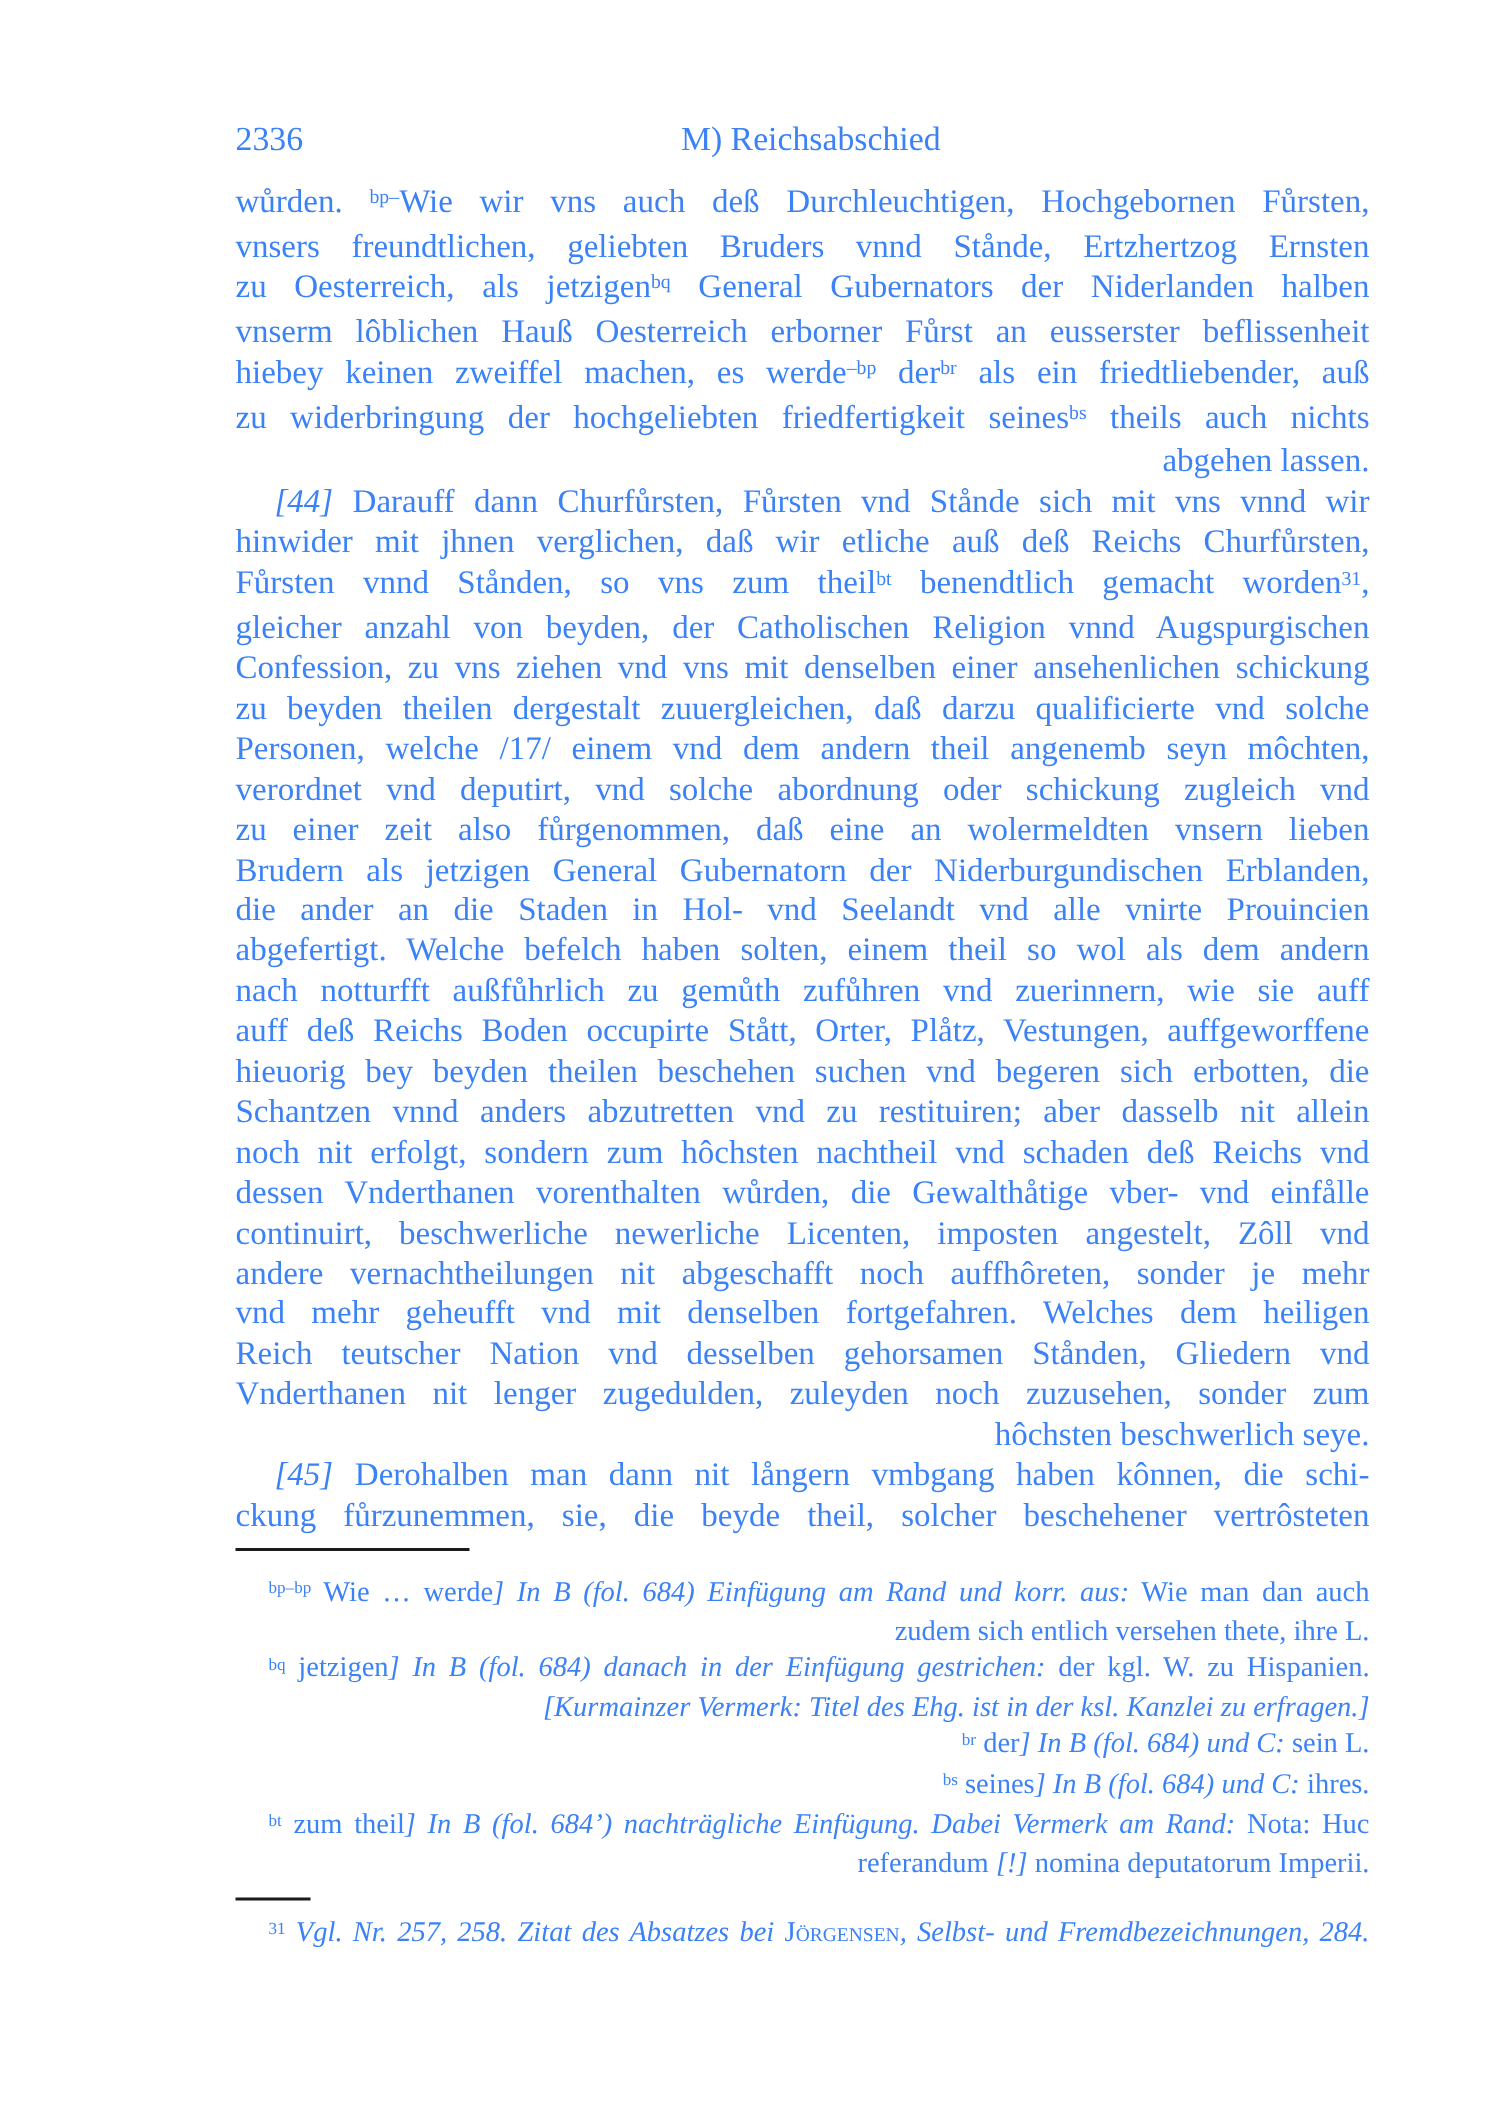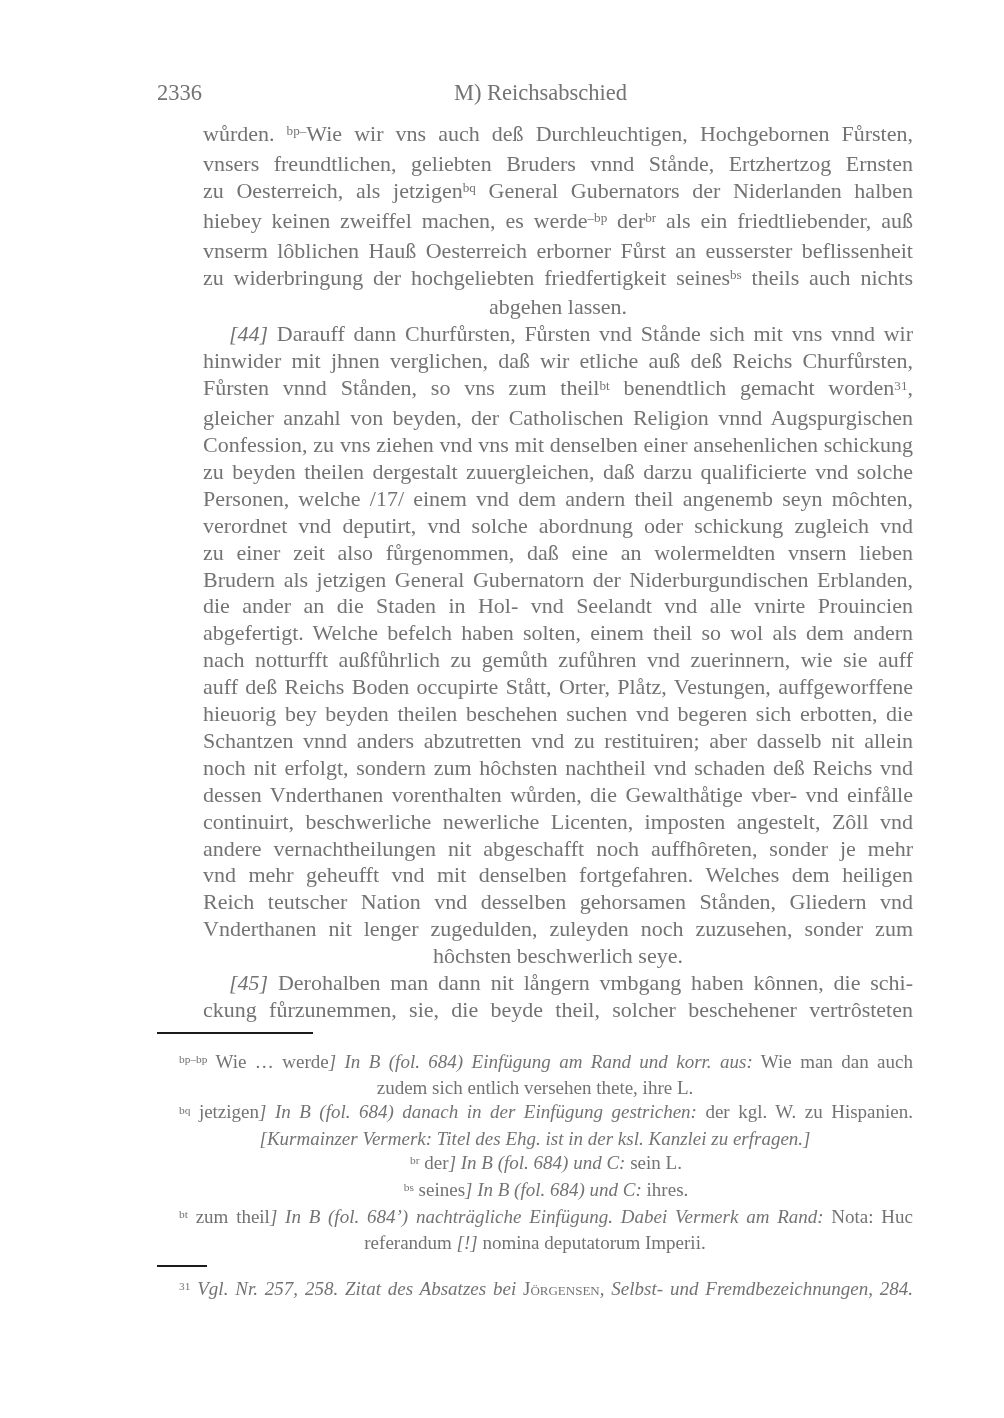--- a/index.html
+++ b/index.html
@@ -1,29 +1,29 @@
 <!DOCTYPE html>
 <html><head>
 <meta charset="utf-8">
 <style>
   html,body{margin:0;padding:0;}
   .page{
     position:relative;
     width:1004px;height:1418px;
     background:#ffffff;
-    color:#737373;
+    color:#3b82f6;
     font-family:"Liberation Serif", serif;
     overflow:hidden;
   }
   .content{position:absolute;left:157px;top:80px;width:756px;}
   .header{position:relative;height:26px;margin-bottom:15px;font-size:22.5px;}
   .pageno{position:absolute;left:0;top:0;}
   .runtitle{position:absolute;left:11px;right:0;text-align:center;top:0;}
-  .bodytext{font-size:22px;line-height:26.9px;margin-left:46px;}
-  .tline{text-align:center;}
+  .bodytext{font-size:22px;line-height:26.9px;}
+  .tline{text-align:right;}
   .tline.just{text-align:justify;text-align-last:justify;}
   .tline.ind{padding-left:26px;}
   .r-sup{font-size:0.6em;position:relative;top:-0.42em;}
   .r-i{font-style:italic;}
   .r-sc{font-variant:small-caps;}
   .rule1{width:156px;border-top:2px solid #1b1b1b;margin-top:8px;margin-bottom:12px;}
   .rule2{width:50px;border-top:2px solid #1b1b1b;margin-top:10px;margin-bottom:10px;}
   .apparatus{font-size:19px;line-height:23.2px;}
   .fn-entry{margin-top:1px;}
   .fn-entry:first-child{margin-top:16px;}
@@ -39,22 +39,22 @@
     <div class="header">
       <span class="pageno">2336</span>
       <span class="runtitle">M) Reichsabschied</span>
     </div>
 
     <div class="bodytext" id="body-text">
         <div>
           <div class="tline just"><span>wůrden. </span><span class="r-sup">bp–</span><span>Wie wir vns auch deß Durchleuchtigen, Hochgebornen Fůrsten,</span></div>
           <div class="tline just"><span>vnsers freundtlichen, geliebten Bruders vnnd Stånde, Ertzhertzog Ernsten</span></div>
           <div class="tline just"><span>zu Oesterreich, als jetzigen</span><span class="r-sup">bq</span><span> General Gubernators der Niderlanden halben</span></div>
+          <div class="tline just"><span>vnserm lôblichen Hauß Oesterreich erborner Fůrst an eusserster beflissenheit</span></div>
           <div class="tline just"><span>hiebey keinen zweiffel machen, es werde</span><span class="r-sup">–bp</span><span> der</span><span class="r-sup">br</span><span> als ein friedtliebender, auß</span></div>
-          <div class="tline just"><span>vnserm lôblichen Hauß Oesterreich erborner Fůrst an eusserster beflissenheit</span></div>
           <div class="tline just"><span>zu widerbringung der hochgeliebten friedfertigkeit seines</span><span class="r-sup">bs</span><span> theils auch nichts</span></div>
           <div class="tline"><span>abgehen lassen.</span></div>
         </div>
         <div>
           <div class="tline just ind"><span class="r-i">[44] </span><span>Darauff dann Churfůrsten, Fůrsten vnd Stånde sich mit vns vnnd wir</span></div>
           <div class="tline just"><span>hinwider mit jhnen verglichen, daß wir etliche auß deß Reichs Churfůrsten,</span></div>
           <div class="tline just"><span>Fůrsten vnnd Stånden, so vns zum theil</span><span class="r-sup">bt</span><span> benendtlich gemacht worden</span><span class="r-sup">31</span><span>,</span></div>
           <div class="tline just"><span>gleicher anzahl von beyden, der Catholischen Religion vnnd Augspurgischen</span></div>
           <div class="tline just"><span>Confession, zu vns ziehen vnd vns mit denselben einer ansehenlichen schickung</span></div>
           <div class="tline just"><span>zu beyden theilen dergestalt zuuergleichen, daß darzu qualificierte vnd solche</span></div>

